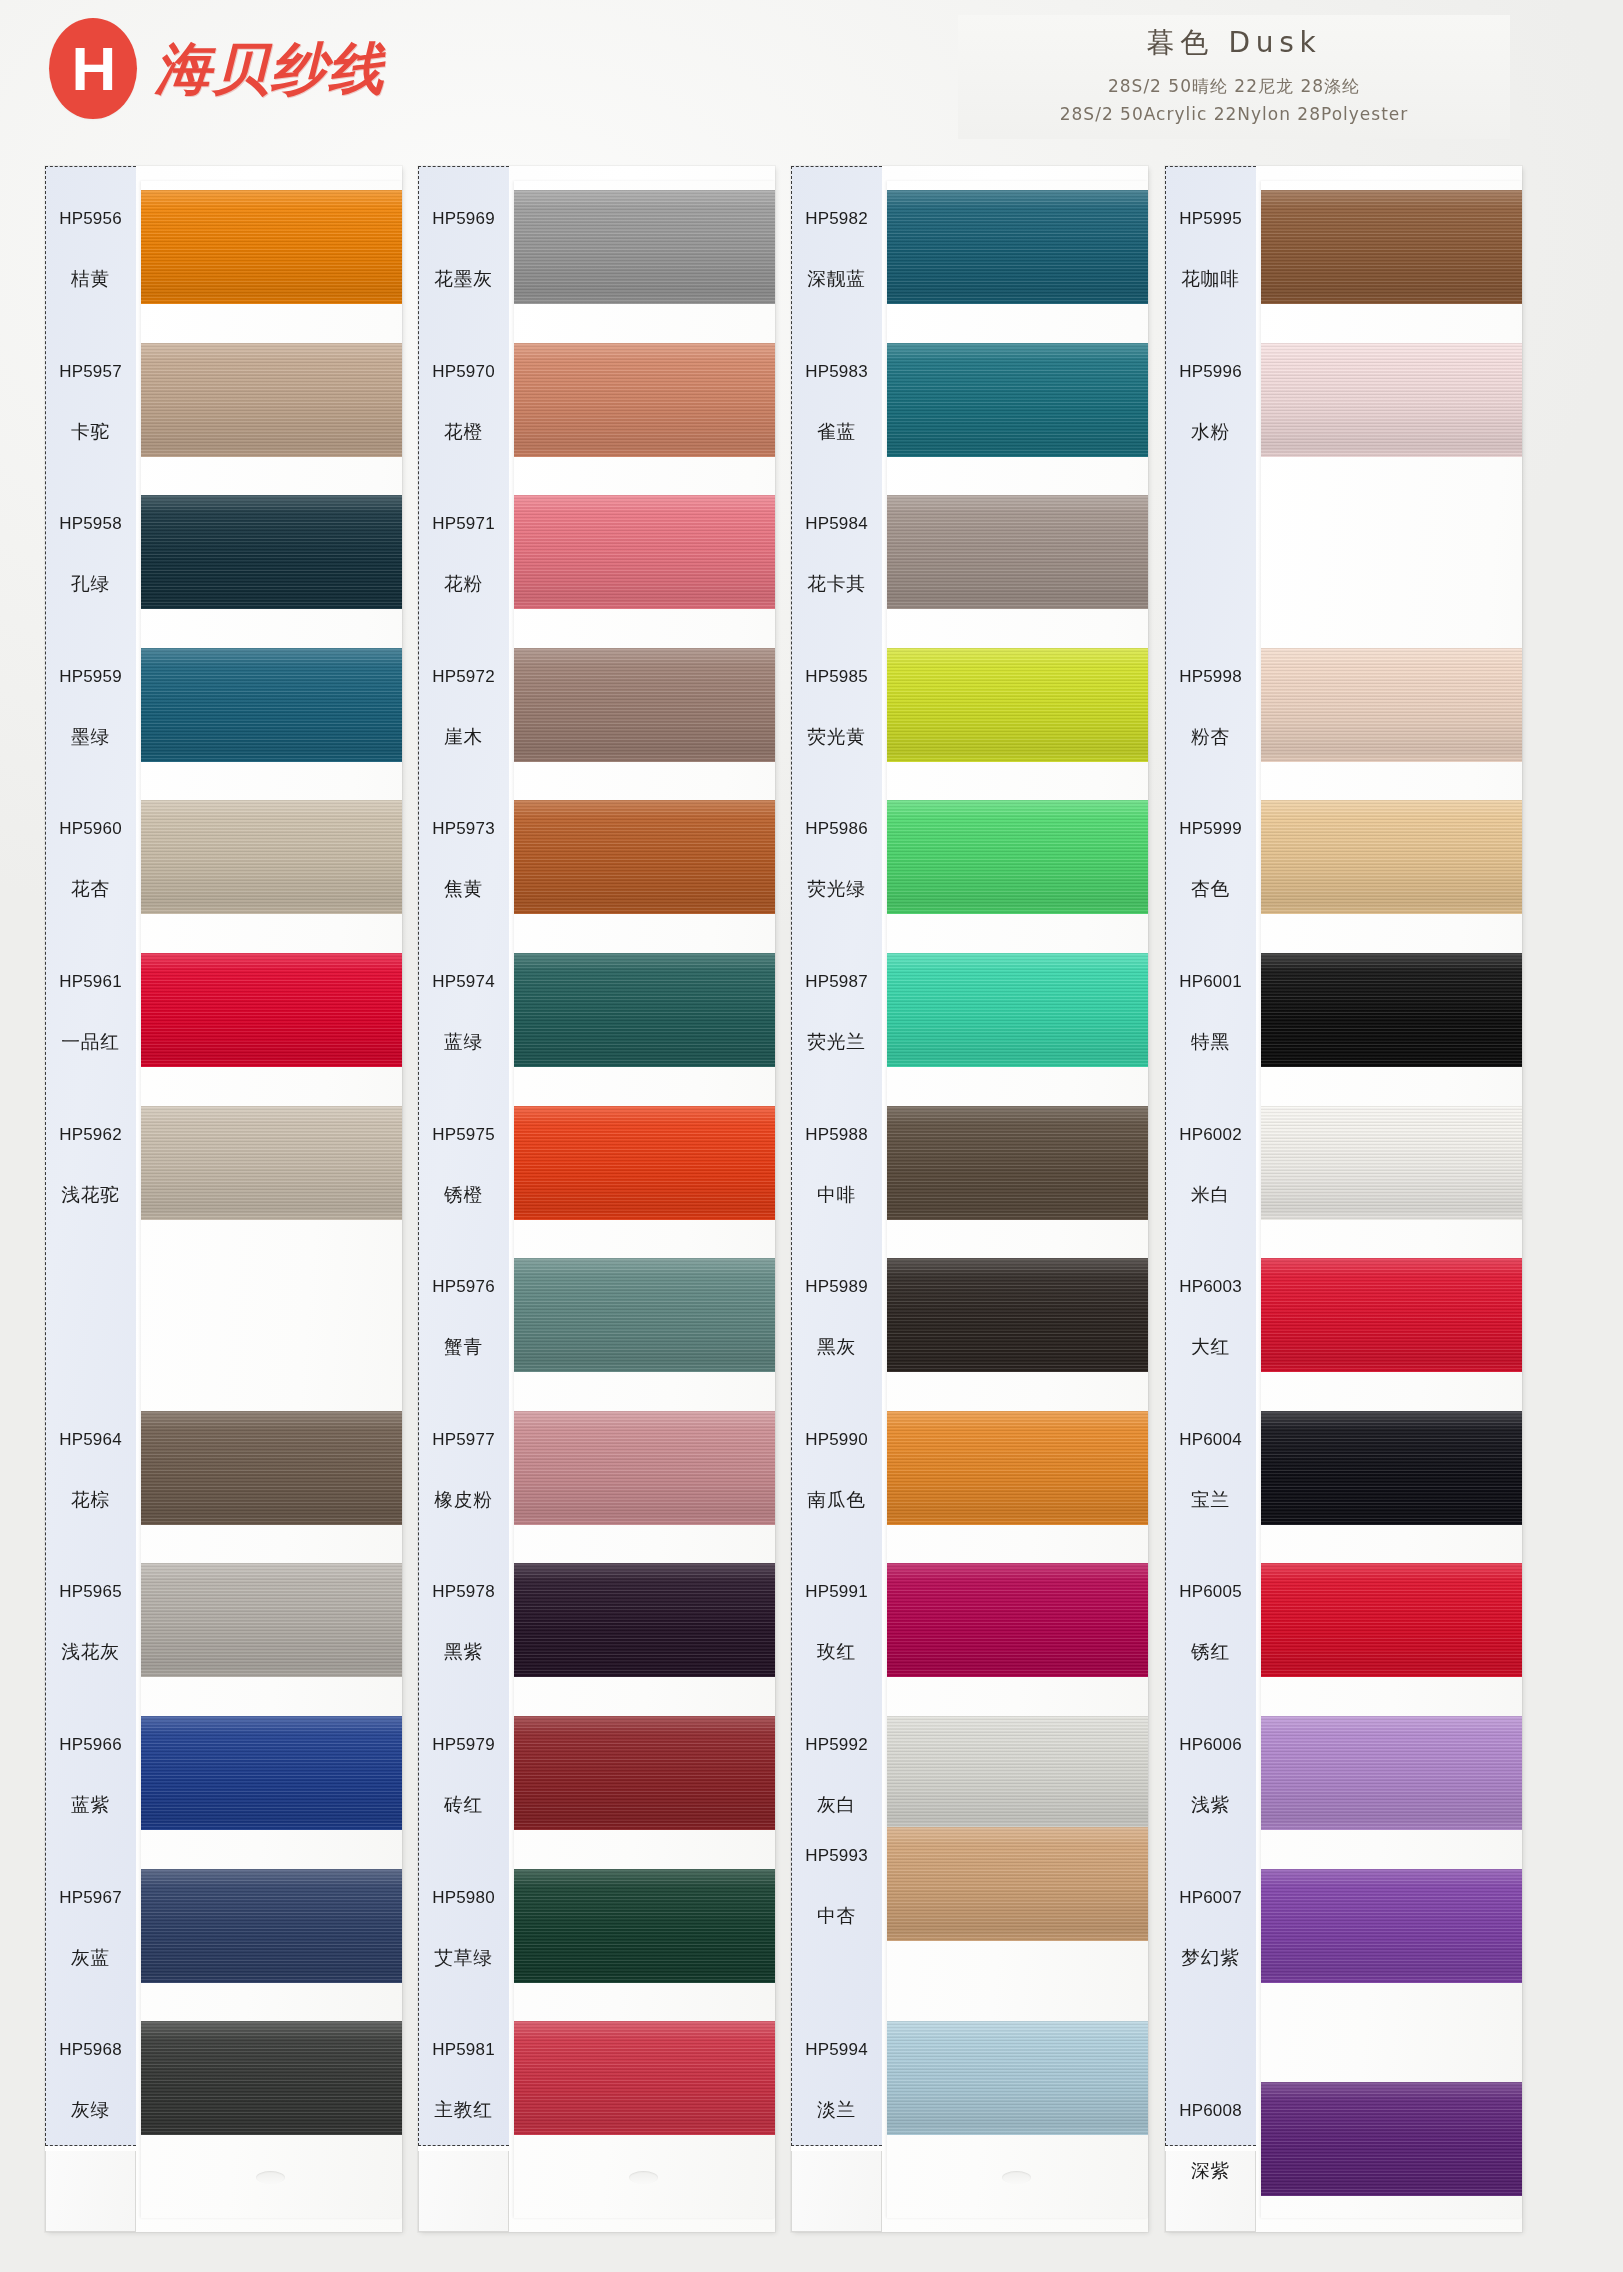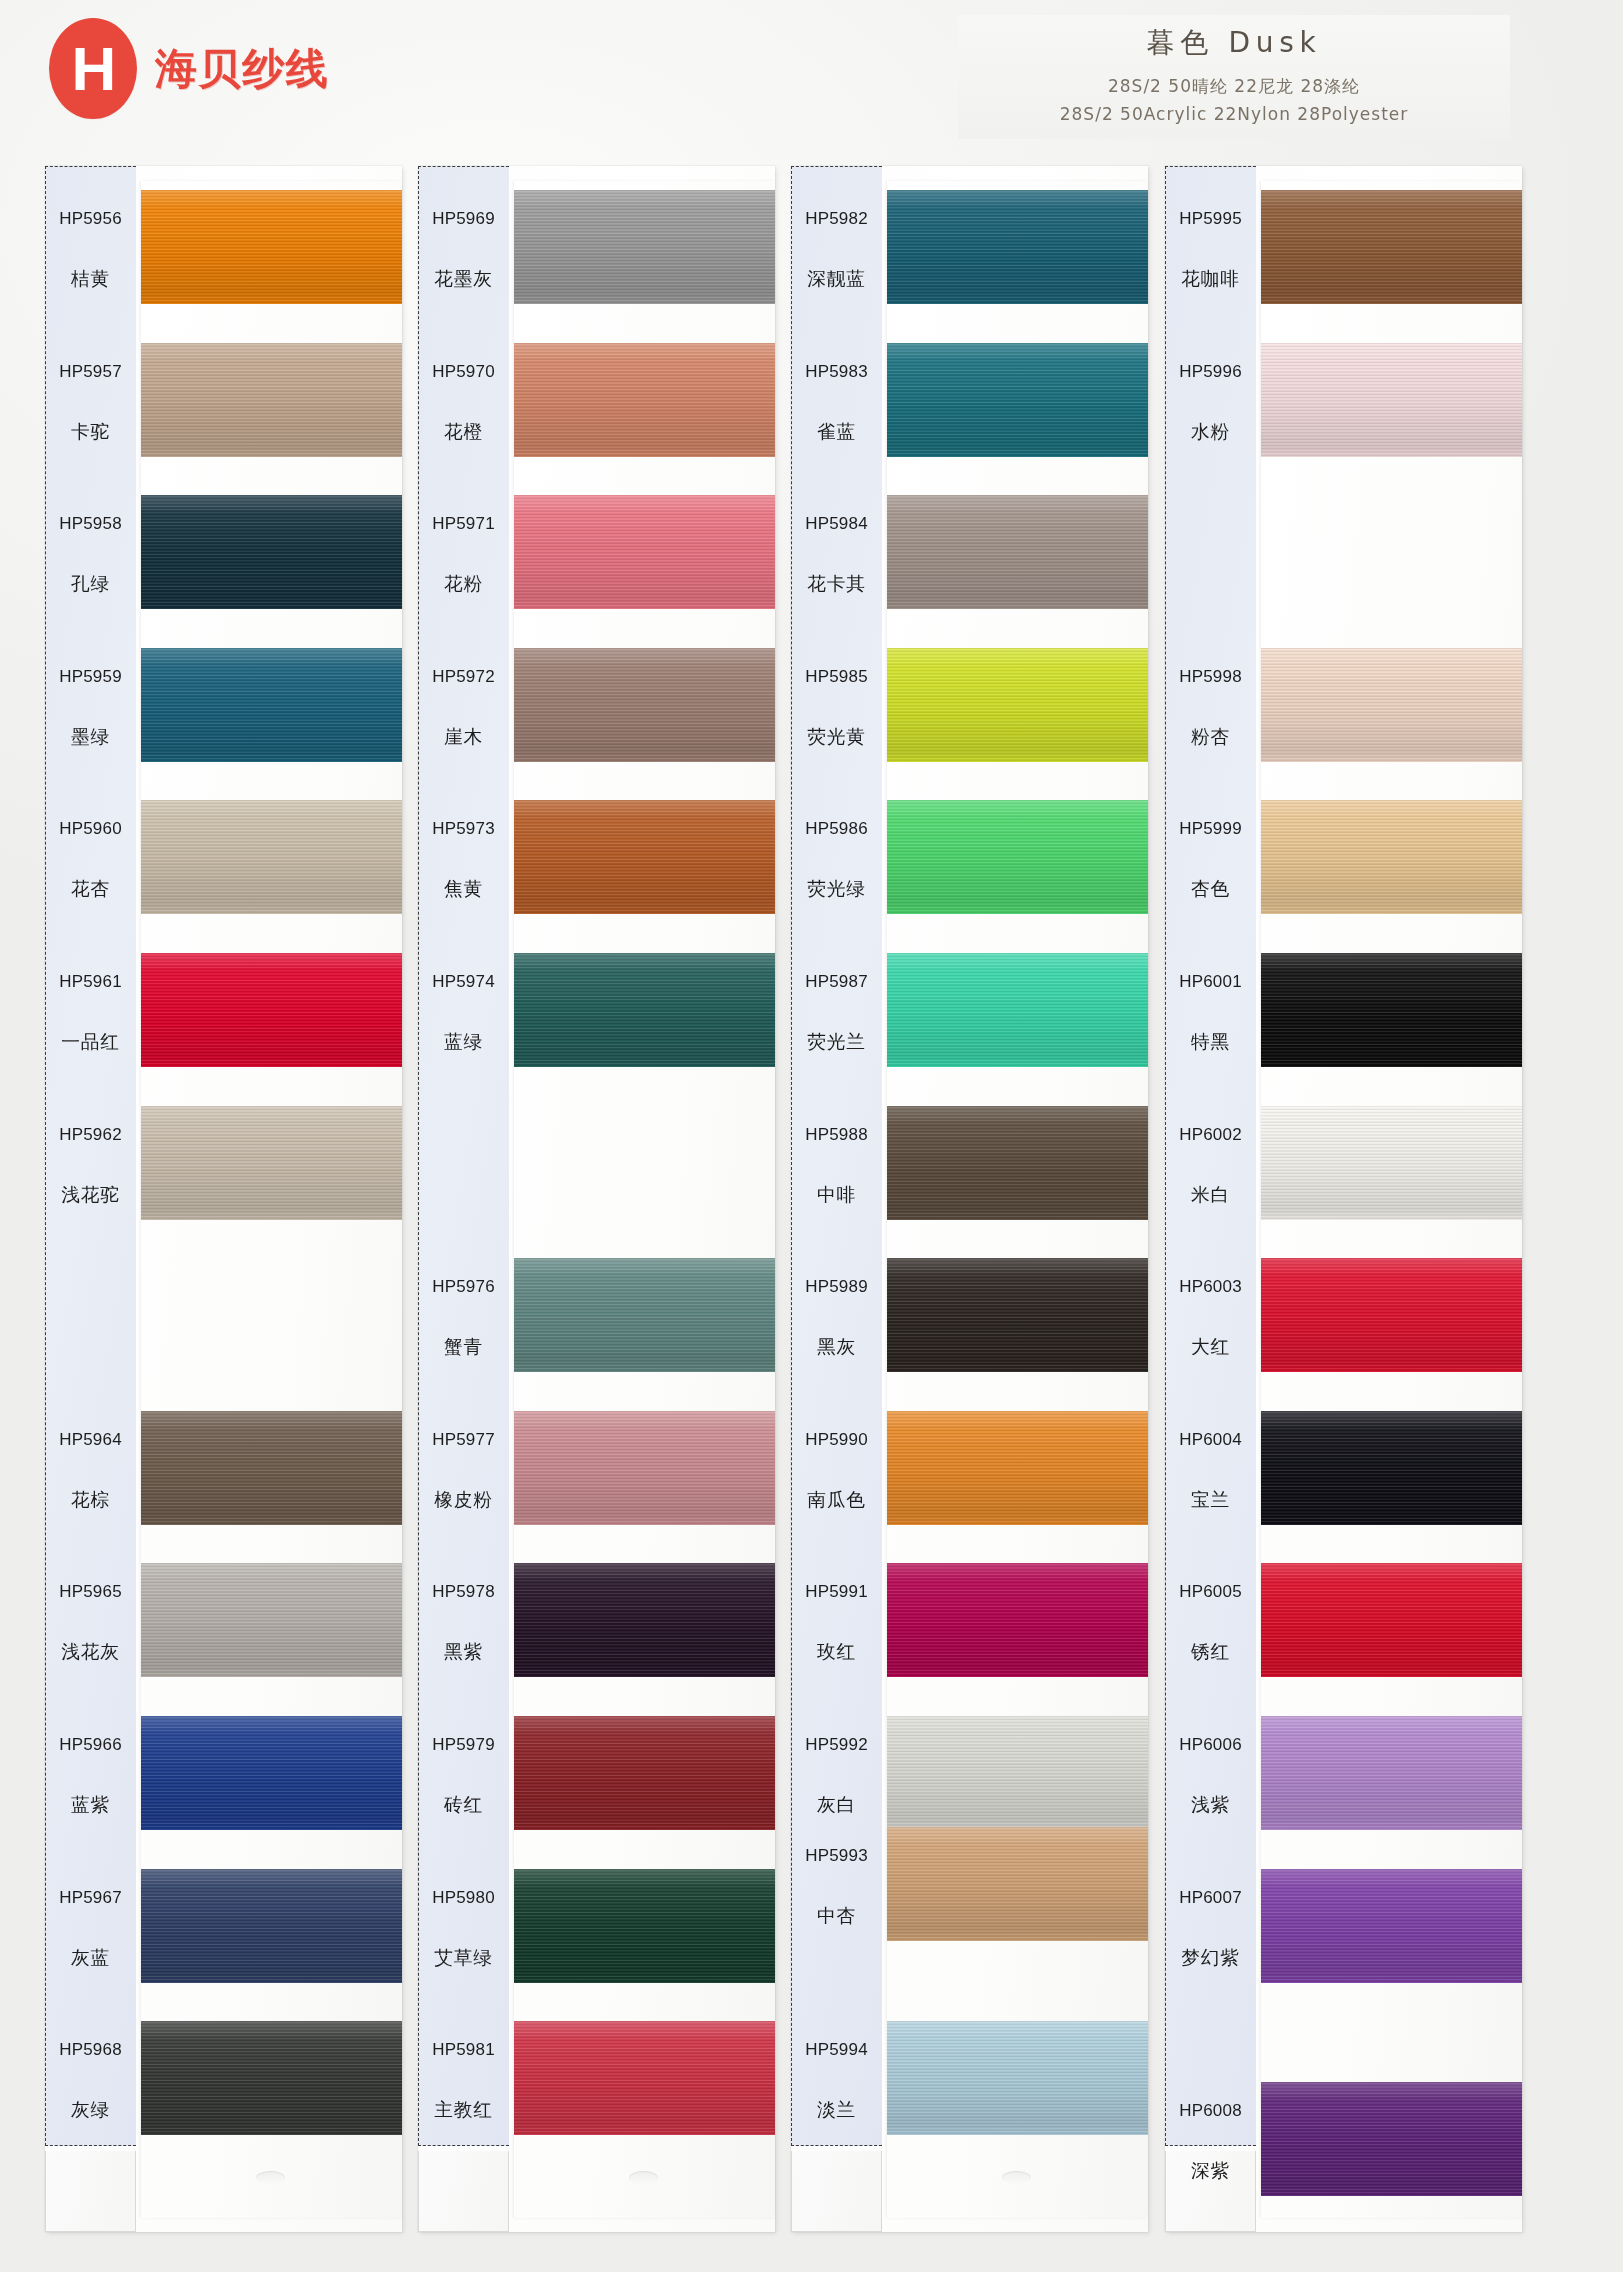--- a/index.html
+++ b/index.html
@@ -27,24 +27,25 @@
     background:#e8483c;
     display:flex; align-items:center; justify-content:center;
     box-shadow:0 0.8px 1.6px rgba(0,0,0,.05);
   }
   #logo-mark span {
     color:#fff; font-size:62px; font-weight:bold;
     font-family:"Liberation Sans",sans-serif; letter-spacing:-1.6px;
     line-height:1;
   }
   #logo-text {
-    color:#e8483c; font-size:42px; font-weight:bold;
+    color:#e8483c; font-size:56px; font-weight:bold;
     letter-spacing:1.6px; line-height:1;
     font-family:"DejaVu Sans","Liberation Sans",sans-serif;
     text-shadow:0.8px 0.8px 0 rgba(200,60,50,.25);
+    font-style:italic;
   }
   #title-block {
     position:absolute; left:958px; top:14.6px; width:552px;
     text-align:center;
     background:linear-gradient(180deg,#f7f7f5 0%,#f1f1ef 100%);
     padding:9.7px 0 11.4px 0;
   }
   #title-main {
     font-size:28px; color:#5a5248; letter-spacing:5.7px;
     font-family:"DejaVu Sans","Liberation Sans",sans-serif;
@@ -439,20 +440,34 @@
           </div>
           <div class="swatch-wrap">
             <div class="swatch" title="HP5974 蓝绿" style="background: rgb(31, 92, 88);">
               <div class="fuzz-top" style="background: rgb(31, 92, 88);"></div>
               <div class="fuzz-bot" style="background: rgb(31, 92, 88);"></div>
               <div class="threads"></div>
               <div class="sheen"></div>
             </div>
           </div>
         </div>
+        <div class="row" style="top: 924px;">
+          <div class="label">
+            <div class="code">HP5975</div>
+            <div class="cname">锈橙</div>
+          </div>
+          <div class="swatch-wrap">
+            <div class="swatch" title="HP5975 锈橙" style="background: rgb(236, 58, 17);">
+              <div class="fuzz-top" style="background: rgb(236, 58, 17);"></div>
+              <div class="fuzz-bot" style="background: rgb(236, 58, 17);"></div>
+              <div class="threads"></div>
+              <div class="sheen"></div>
+            </div>
+          </div>
+        </div>
         <div class="row" style="top: 1076px;">
           <div class="label">
             <div class="code">HP5976</div>
             <div class="cname">蟹青</div>
           </div>
           <div class="swatch-wrap">
             <div class="swatch" title="HP5976 蟹青" style="background: rgb(95, 135, 130);">
               <div class="fuzz-top" style="background: rgb(95, 135, 130);"></div>
               <div class="fuzz-bot" style="background: rgb(95, 135, 130);"></div>
               <div class="threads"></div>

